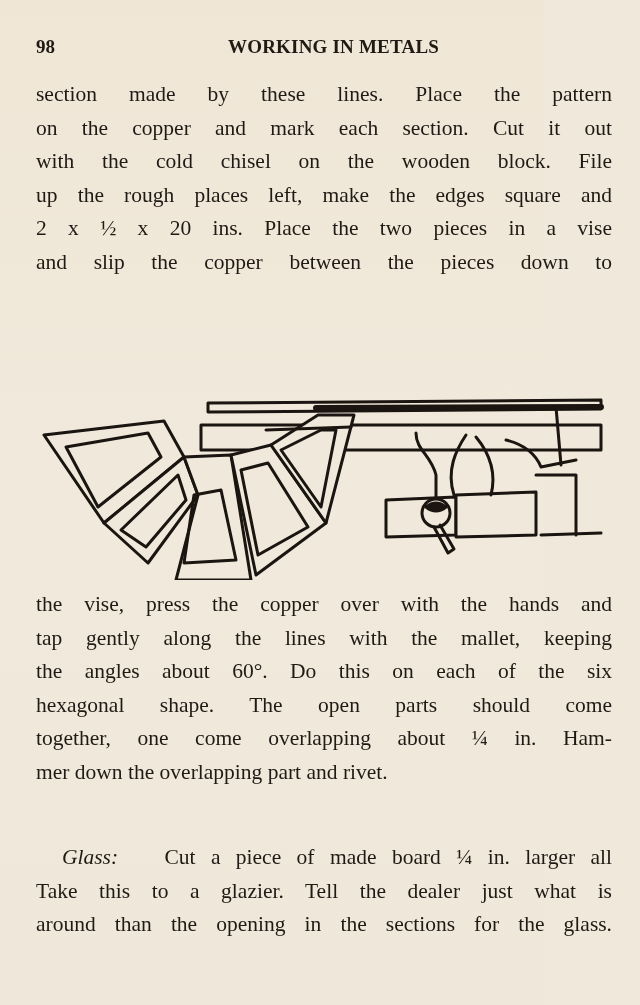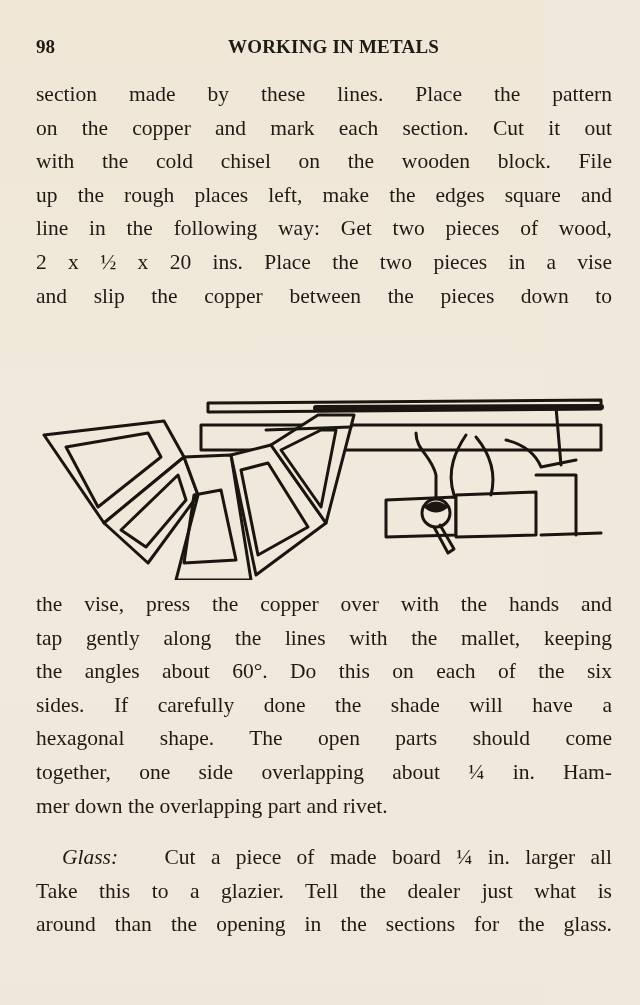--- a/index.html
+++ b/index.html
@@ -49,21 +49,20 @@
   <div class="header">
     <span class="page-number">98</span>
     <span class="running-title">WORKING IN METALS</span>
   </div>
 
   <div class="text-block" style="top:78px;">
     <div class="line">section made by these lines. Place the pattern</div>
     <div class="line">on the copper and mark each section. Cut it out</div>
     <div class="line">with the cold chisel on the wooden block. File</div>
     <div class="line">up the rough places left, make the edges square and</div>
-    <div class="line">line in the following way: Get two pieces of wood,</div>
     <div class="line">2 x ½ x 20 ins. Place the two pieces in a vise</div>
     <div class="line">and slip the copper between the pieces down to</div>
   </div>
 
   <div class="figure">
     <svg viewBox="0 0 576 185" xmlns="http://www.w3.org/2000/svg" fill="none" stroke="#1a1510" stroke-width="3" stroke-linejoin="round" stroke-linecap="round">
 
       <path d="M172 8 L565 5 L565 14 L172 17 Z" fill="#f0e8da"></path>
       <path d="M280 13 L565 12" stroke-width="6"></path>
       <path d="M165 30 L565 30 L565 55 L165 55 Z" fill="#f0e8da"></path>
@@ -96,23 +95,22 @@
       <path d="M235 50 L282 20 L318 20 L290 128 Z" fill="#f0e8da"></path>
       <path d="M245 55 L285 35 L300 35 L285 112 Z"></path>
       <path d="M230 35 L315 32"></path>
     </svg>
   </div>
 
   <div class="text-block" style="top:588px;">
     <div class="line">the vise, press the copper over with the hands and</div>
     <div class="line">tap gently along the lines with the mallet, keeping</div>
     <div class="line">the angles about 60°. Do this on each of the six</div>
-    <div class="line">sides. If carefully done the shade will have a</div>
     <div class="line">hexagonal shape. The open parts should come</div>
-    <div class="line">together, one side overlapping about ¼ in. Ham-</div>
+    <div class="line">together, one come overlapping about ¼ in. Ham-</div>
     <div class="line last">mer down the overlapping part and rivet.</div>
   </div>
 
   <div class="text-block" style="top:841px;">
     <div class="line indent"><span class="italic">Glass:</span>&nbsp;&nbsp;&nbsp;<span>Cut a piece of made board ¼ in. larger all</span></div>
     <div class="line">Take this to a glazier. Tell the dealer just what is</div>
     <div class="line">around than the opening in the sections for the glass.</div>
   </div>
 
 </div>

